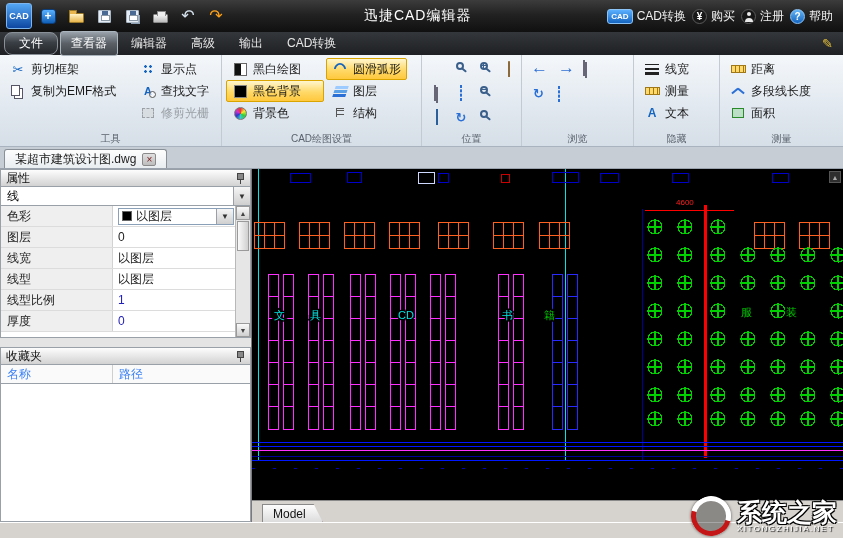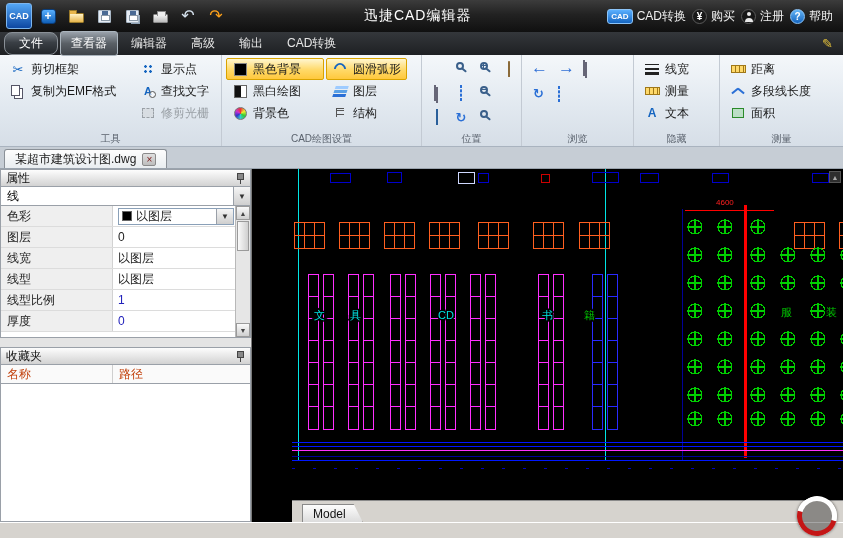--- a/index.html
+++ b/index.html
@@ -84,21 +84,21 @@
   .i-zig::after { content:""; position:absolute; left:6px; top:4px; width:8px; height:2px; background:#2a6fd6; transform:rotate(40deg); }
   .i-areaic { width:12px; height:10px; border:1.5px solid #2a8a2a; background:rgba(80,200,80,.25); }
 
   
   .doctabs { height:22px; background:#c6cdd5; display:flex; align-items:flex-end; padding:2px 4px 0 4px; border-bottom:1px solid #9aa3ad; }
   .dtab { height:19px; display:flex; align-items:center; gap:6px; padding:0 10px; border:1px solid #8a9097; border-bottom:none; background:linear-gradient(#ececec,#c9c9c9); font-size:12px; color:#222; border-radius:3px 3px 0 0; margin-right:3px; white-space:nowrap; }
   .dtab.active { background:linear-gradient(#fdfdfd,#e9edf0); }
   .dclose { width:14px; height:13px; background:linear-gradient(#e0e0e0,#bdbdbd); border:1px solid #8a8a8a; font-size:10px; line-height:11px; text-align:center; color:#7a1a1a; border-radius:2px; }
 
   
-  .main { display:flex; height:353px;gap:40px; }
+  .main { display:flex; height:353px; }
   .leftpanel { width:252px; background:#e4e4e4; border-right:1px solid #7a7a7a; display:flex; flex-direction:column; }
   .phead { height:18px; background:linear-gradient(#fdfdfd,#d2d2d2); border:1px solid #9aa0a8; display:flex; align-items:center; justify-content:space-between; padding:0 5px; font-size:12px; color:#111; }
   .pin { width:10px; height:12px; position:relative; display:inline-block; }
   .pin::before { content:""; position:absolute; left:2px; top:1px; width:5px; height:5px; background:#888; border:1px solid #444; }
   .pin::after { content:""; position:absolute; left:4.6px; top:8px; width:1px; height:4px; background:#444; }
   .typesel { height:19px; background:#fff; border:1px solid #9aa0a8; border-top:none; display:flex; align-items:center; justify-content:space-between; padding-left:6px; font-size:12px; }
   .selbtn { width:17px; height:100%; background:linear-gradient(#f5f5f5,#cfcfcf); border-left:1px solid #9aa0a8; font-size:8px; color:#333; display:flex; align-items:center; justify-content:center; }
   .ptable { height:132px; background:#fff; border:1px solid #9aa0a8; border-top:none; position:relative; overflow:hidden; }
   .prow { height:21px; display:flex; border-bottom:1px solid #dcdcdc; }
   .plabel { width:112px; background:#efefef; border-right:1px solid #d2d2d2; display:flex; align-items:center; padding-left:6px; color:#222; }
@@ -107,21 +107,21 @@
   .combo { flex:1; height:17px; margin:1px 16px 1px 0; border:1px solid #8aa0b8; display:flex; align-items:center; gap:4px; padding-left:3px; background:#fff; }
   .swatch { width:10px; height:10px; background:#000; border:1px solid #666; }
   .combo .grow { flex:1; }
   .combo .selbtn { height:15px; }
   .vsb { position:absolute; right:0; top:0; width:15px; height:100%; background:#e6e6e6; border-left:1px solid #b8b8b8; display:flex; flex-direction:column; }
   .sbtn { height:14px; background:linear-gradient(#fafafa,#cfcfcf); border:1px solid #9a9a9a; font-size:7px; color:#444; display:flex; align-items:center; justify-content:center; }
   .sthumb { height:30px; margin:1px; background:linear-gradient(90deg,#fafafa,#cfcfcf); border:1px solid #9a9a9a; }
   .strack { flex:1; }
   .pgap { height:9px; }
   .favcols { height:19px; display:flex; background:#fafafa; border:1px solid #9aa0a8; border-top:none; }
-  .favcol { display:flex; align-items:center; padding-left:6px; color:#c2410c; border-right:1px solid #cfcfcf;text-align:right; }
+  .favcol { display:flex; align-items:center; padding-left:6px; color:#3b82f6; border-right:1px solid #cfcfcf;text-align:right; }
   .favlist { flex:1; background:#fff; border:1px solid #9aa0a8; border-top:none; }
 
   
   .rightcol { flex:1; display:flex; flex-direction:column; }
   .canvas { height:331px; background:#000; position:relative; overflow:hidden; }
   .canvas svg { position:absolute; inset:0; }
   .cscroll { position:absolute; right:2px; top:2px; width:12px; height:12px; background:#2e2e2e; border:1px solid #555; color:#aaa; font-size:7px; display:flex; align-items:center; justify-content:center; }
 
   
   .modelbar { height:22px; background:#d6d3ce; border-top:1px solid #8a8a8a; display:flex; align-items:flex-end; padding-left:10px; }
@@ -233,31 +233,31 @@
             <span>修剪光栅</span>
           </div>
       </div>
     </div>
     <div class="rlabel">工具</div>
   </div>
 
   <div class="rgroup" style="width:200px">
     <div class="rbody">
       <div class="rcol" style="width:98px">
+        <div class="ritem">
+            <span class="iconslot">
+              <span class="i-bw"></span>
+            </span>
+            <span>黑白绘图</span>
+          </div>
         <div class="ritem hl">
             <span class="iconslot">
               <span class="i-blacksq"></span>
             </span>
             <span>黑色背景</span>
-          </div>
-        <div class="ritem">
-            <span class="iconslot">
-              <span class="i-bw"></span>
-            </span>
-            <span>黑白绘图</span>
           </div>
         <div class="ritem">
             <span class="iconslot">
               <span class="i-palette"></span>
             </span>
             <span>背景色</span>
           </div>
       </div>
       <div class="rcol">
         <div class="ritem hl">
@@ -595,13 +595,17 @@
     <div class="modelbar">
       <div class="modeltab">Model</div>
     </div>
   </div>
 </div>
 
 <div class="statusbar"></div>
 
 <div class="watermark">
   <div class="wlogo"></div>
+  <div class="wtext">
+    <span class="wname">系统之家</span>
+    <span class="wsite">XITONGZHIJIA.NET</span>
+  </div>
 </div>
 
 </body></html>

